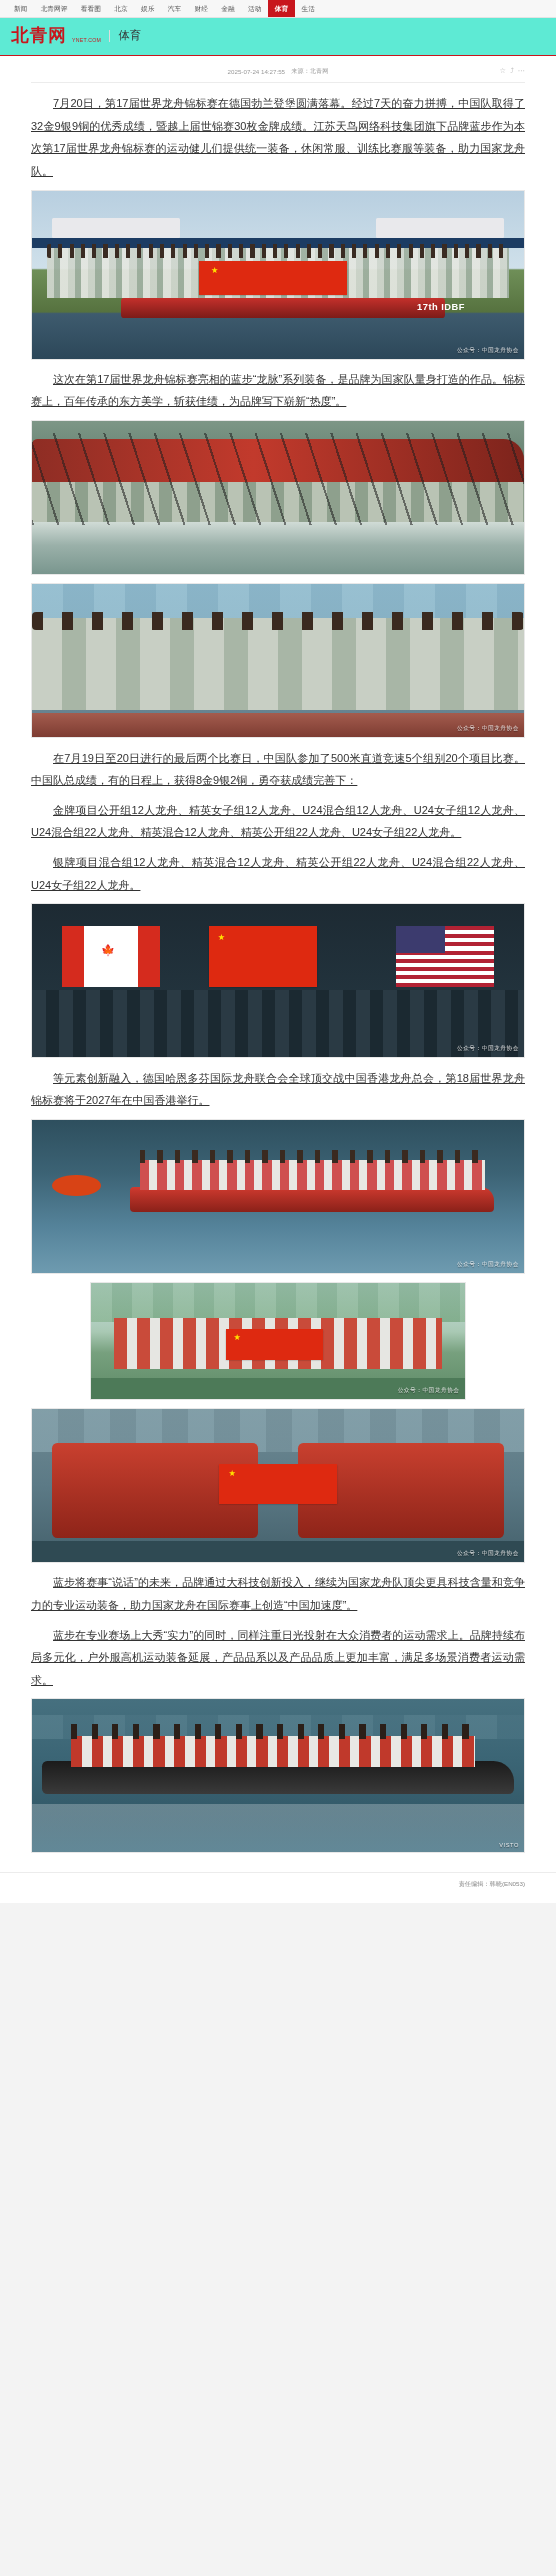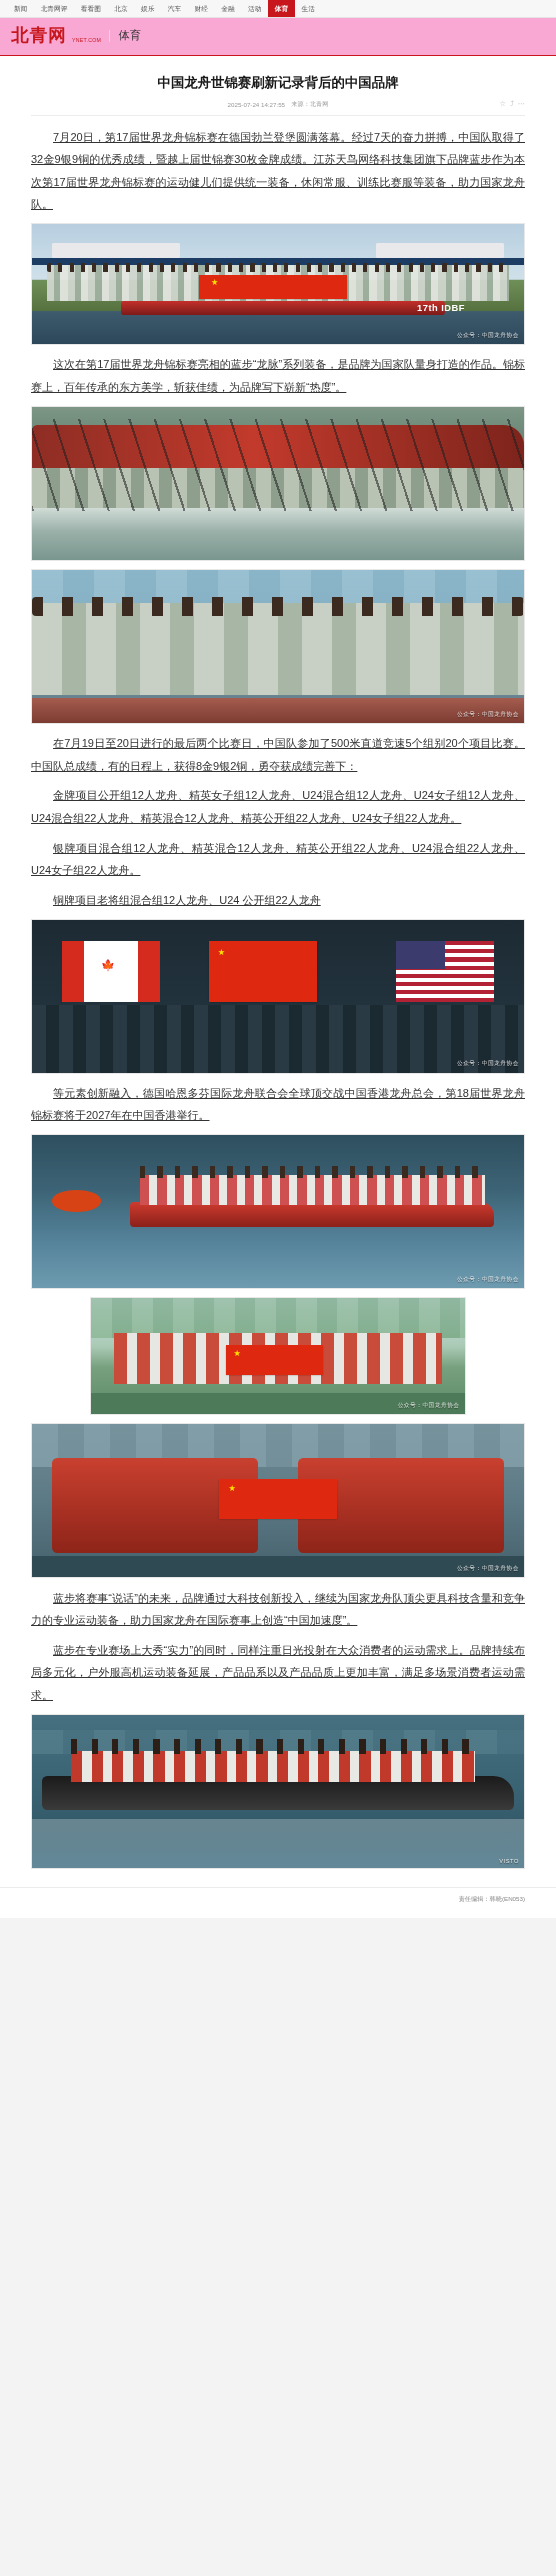--- a/index.html
+++ b/index.html
@@ -35,21 +35,21 @@
   }
   .topnav .nav-item.active {
     color: #ffffff;
     background: #c8161d;
     font-weight: bold;
   }
 
   
   .masthead {
     height: 38px;
-    background: #f9a8d4;
+    background: #5eead4;
     display: flex;
     align-items: center;
     padding: 0 11.3px;
     border-bottom: 1.5px solid #c8161d;
   }
   .logo-box {
     display: flex;
     align-items: flex-end;
     gap: 5.2px;
   }
@@ -186,36 +186,35 @@
   <div class="masthead">
     <div class="logo-box">
       <span class="logo-cn">北青网</span>
       <span class="logo-en">YNET.COM</span>
     </div>
     <span class="masthead-section">体育</span>
   </div>
 
   <div class="article">
 
-    <h1 class="headline">中国龙舟世锦赛刷新记录背后的中国品牌</h1>
 
     <div class="meta-row">
       <span class="meta-text">2025-07-24 14:27:55</span>
       <span class="meta-text">来源：北青网</span>
       <span class="meta-actions">
         <span>☆</span>
         <span>⤴</span>
         <span>⋯</span>
       </span>
     </div>
 
     <p class="para">7月20日，第17届世界龙舟锦标赛在德国勃兰登堡圆满落幕。经过7天的奋力拼搏，中国队取得了32金9银9铜的优秀成绩，暨越上届世锦赛30枚金牌成绩。江苏天鸟网络科技集团旗下品牌蓝步作为本次第17届世界龙舟锦标赛的运动健儿们提供统一装备，休闲常服、训练比赛服等装备，助力国家龙舟队。</p>
 
     <div class="figure">
-      <div class="photo" style="height:122px;background:linear-gradient(#b8cfe0 0%,#cfe0ea 46%,#6f8f58 47%,#56723f 72%,#3e5b6e 73%,#2c4759 100%);">
+      <div class="photo" style="height:170px;background:linear-gradient(#b8cfe0 0%,#cfe0ea 46%,#6f8f58 47%,#56723f 72%,#3e5b6e 73%,#2c4759 100%);">
 
         <div style="position:absolute;left:4%;top:16%;width:26%;height:12%;background:#e9e9ec;border-radius:1.5px;"></div>
         <div style="position:absolute;left:70%;top:16%;width:26%;height:12%;background:#e9e9ec;border-radius:1.5px;"></div>
 
         <div style="position:absolute;left:0;top:28%;width:100%;height:6%;background:#1c3c63;"></div>
 
         <div style="position:absolute;left:3%;top:34%;width:94%;height:30%;background:repeating-linear-gradient(90deg,#cfd6cd 0 7.2px,#9fb0a0 7.2px 13.4px,#e3e6e0 13.4px 20.6px);opacity:.95;"></div>
 
         <div style="position:absolute;left:3%;top:32%;width:94%;height:8%;background:repeating-linear-gradient(90deg,#3a2b22 0 4.1px,transparent 4.1px 11.3px);border-radius:2.1px;"></div>
 
@@ -247,21 +246,20 @@
         <div style="position:absolute;left:0;top:22%;width:100%;height:60%;background:repeating-linear-gradient(90deg,#c8cfc4 0 30px,#a8b6a6 30px 54px);"></div>
         <div style="position:absolute;left:0;top:18%;width:100%;height:12%;background:repeating-linear-gradient(90deg,#3a2a20 0 11.3px,transparent 11.3px 30px);border-radius:4.1px;"></div>
         <div style="position:absolute;left:0;bottom:0;width:100%;height:16%;background:linear-gradient(#a45c4e,#7d3c32);"></div>
         <div class="watermark">公众号：中国龙舟协会</div>
       </div>
     </div>
 
     <p class="para">在7月19日至20日进行的最后两个比赛日，中国队参加了500米直道竞速5个组别20个项目比赛。中国队总成绩，有的日程上，获得8金9银2铜，勇夺获成绩完善下：</p>
     <p class="para">金牌项目公开组12人龙舟、精英女子组12人龙舟、U24混合组12人龙舟、U24女子组12人龙舟、U24混合组22人龙舟、精英混合12人龙舟、精英公开组22人龙舟、U24女子组22人龙舟。</p>
     <p class="para">银牌项目混合组12人龙舟、精英混合12人龙舟、精英公开组22人龙舟、U24混合组22人龙舟、U24女子组22人龙舟。</p>
-    <p class="para">铜牌项目老将组混合组12人龙舟、U24 公开组22人龙舟</p>
 
     <div class="figure">
       <div class="photo" style="height:155px;background:linear-gradient(#1d2a33 0%,#22333d 60%,#16222a 100%);">
 
         <div style="position:absolute;left:6%;top:14%;width:20%;height:40%;background:linear-gradient(90deg,#d52b1e 0 22%,#fff 22% 78%,#d52b1e 78% 100%);"></div>
         <div style="position:absolute;left:14%;top:26%;font-size:11.3px;color:#d52b1e;">🍁</div>
 
         <div class="flagcn" style="left:36%;top:14%;width:22%;height:40%;"></div>
 
         <div style="position:absolute;right:6%;top:14%;width:20%;height:40%;background:repeating-linear-gradient(#b22234 0 4.1px,#fff 4.1px 8.2px);"></div>

